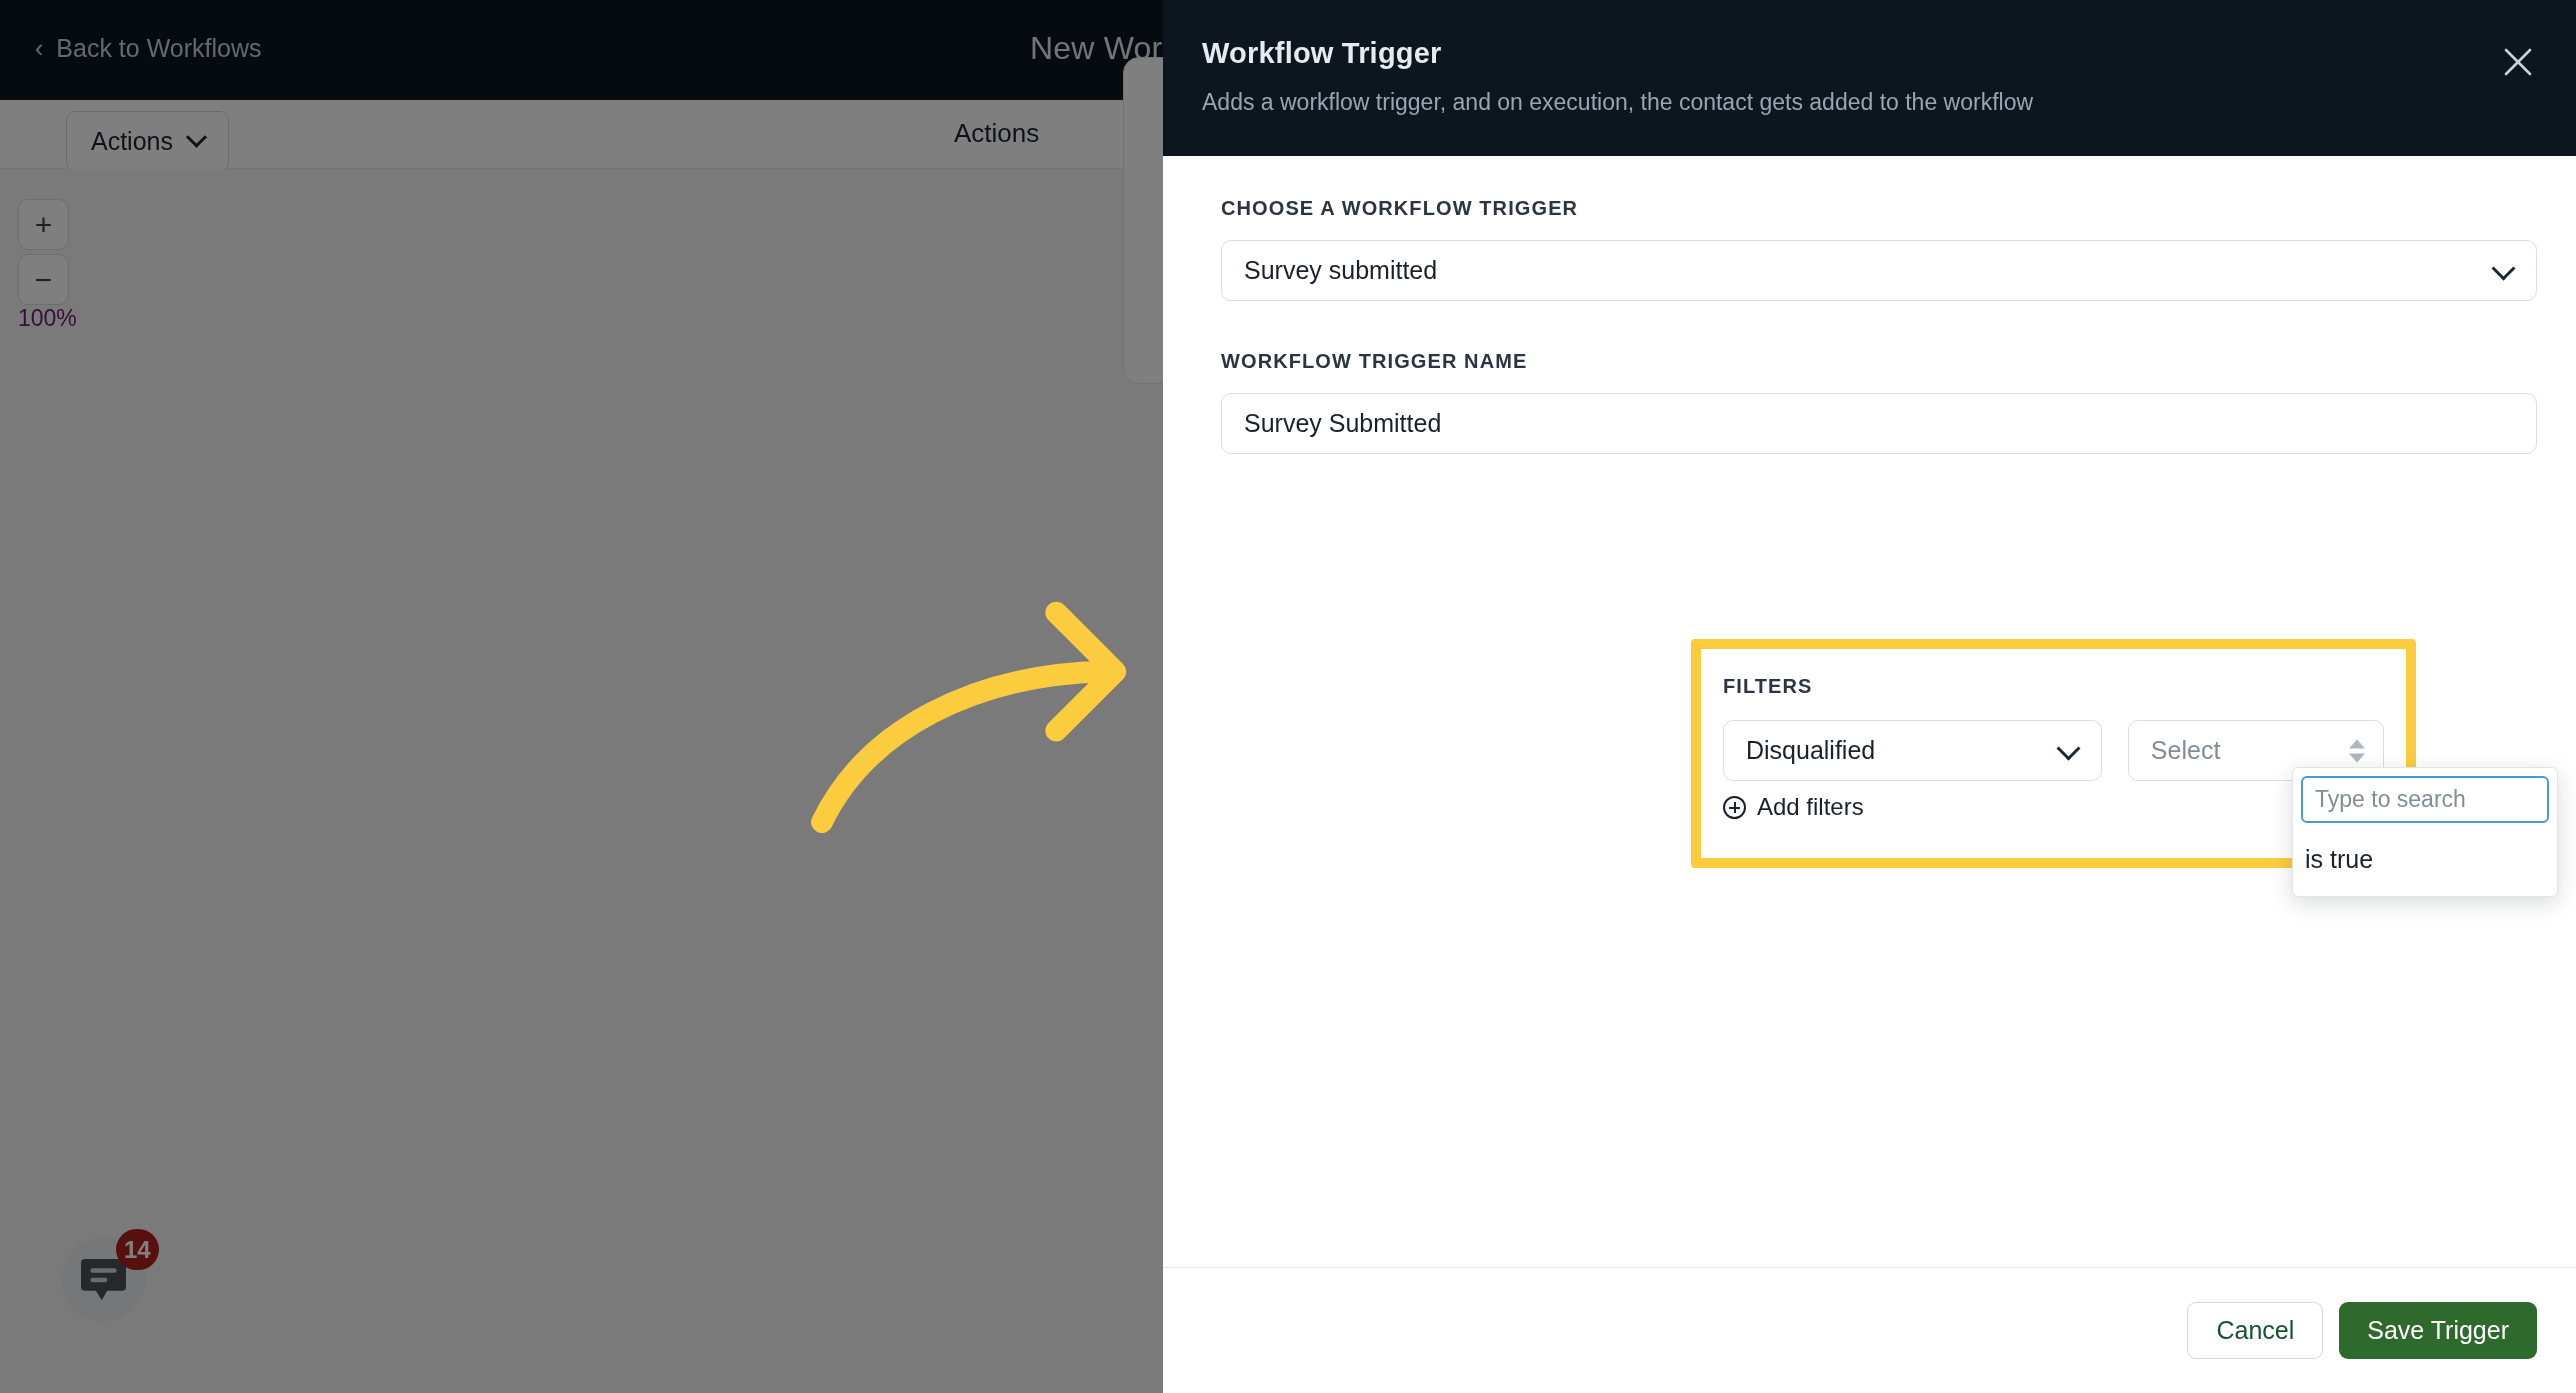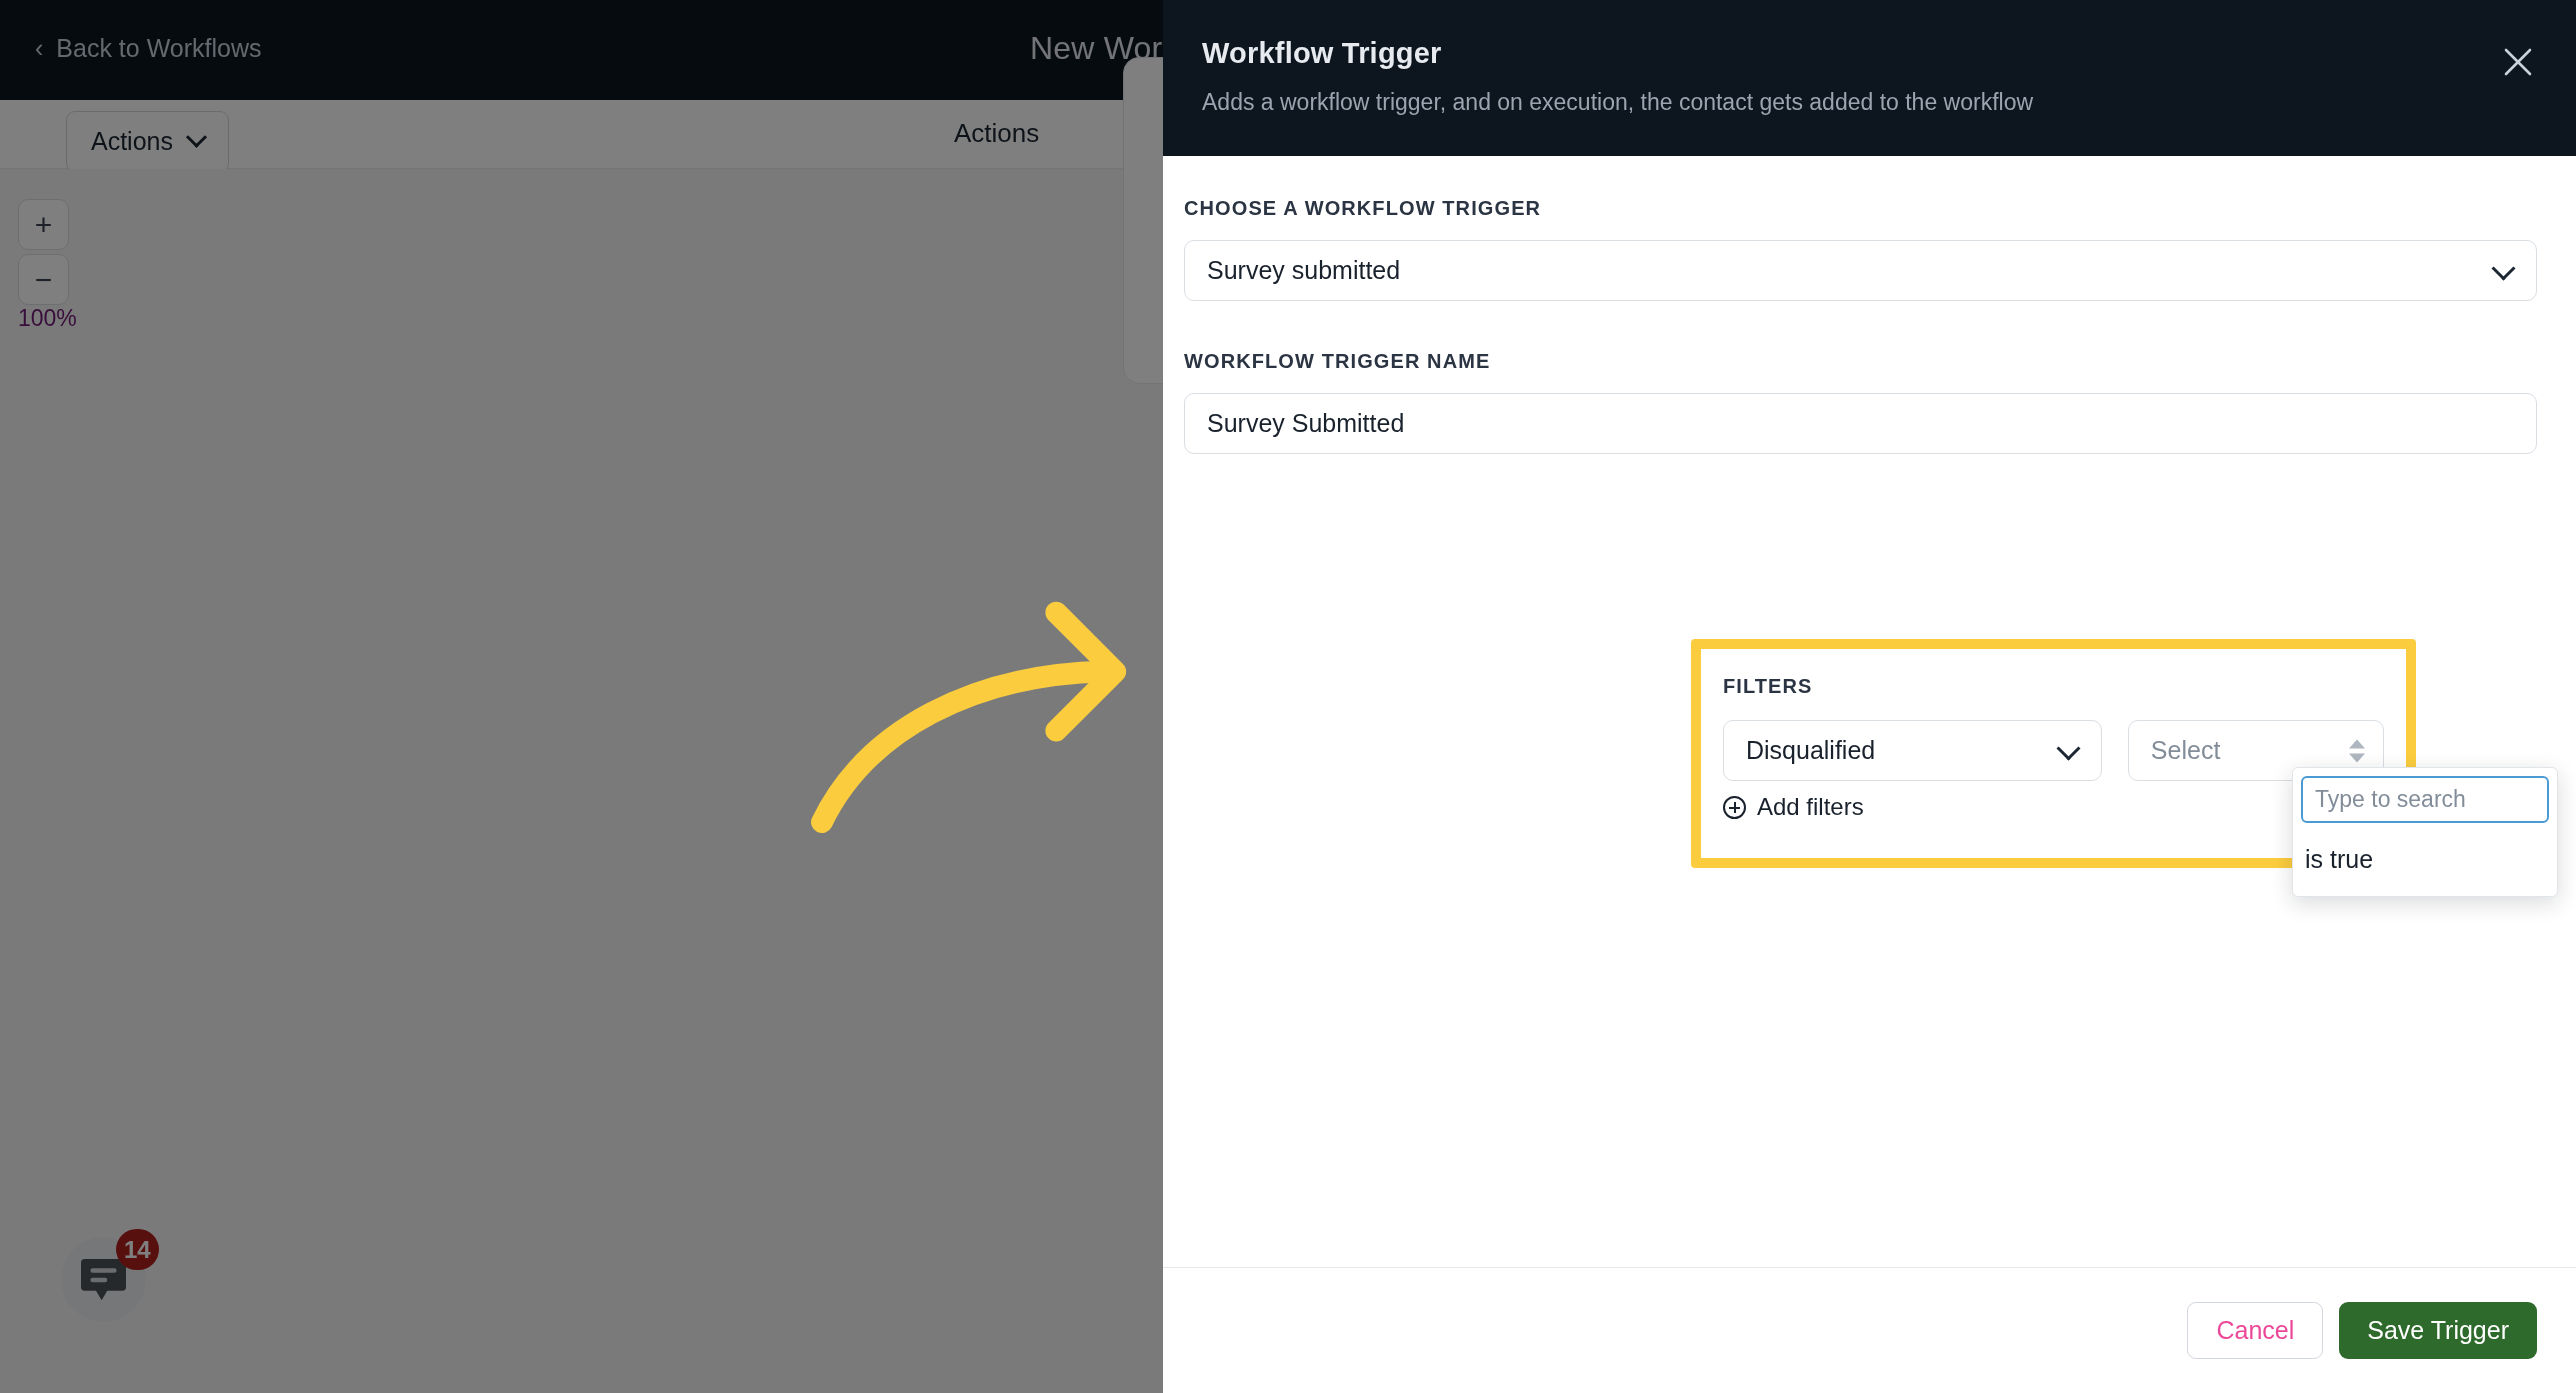--- a/index.html
+++ b/index.html
@@ -117,21 +117,21 @@
     color: #9aa5b1; font-size: 23px;
   }
   .drawer-close {
     position: absolute; right: 39px; top: 42px;
     width: 39px; height: 39px; cursor: pointer;
     display: flex; align-items: center; justify-content: center;
   }
   .drawer-close svg { display: block; }
 
   .drawer-body {
-    flex: 1 1 auto; position: relative; padding: 41px 39px 0 21px;
+    flex: 1 1 auto; position: relative; padding: 41px 39px 0 58px;
     background: #ffffff; overflow: visible;
   }
 
   .field-label {
     font-size: 20px; font-weight: bold; letter-spacing: 1.1px;
     color: #2b3442; text-transform: uppercase; margin-bottom: 20px;
   }
   .control {
     width: 100%; height: 61px; border: 1.5px solid #d9dee3; border-radius: 10px;
     background: #fff; display: flex; align-items: center;
@@ -212,21 +212,21 @@
 
   .drawer-foot {
     flex: 0 0 126px; border-top: 1.5px solid #e4e8ed;
     display: flex; align-items: center; justify-content: flex-end;
     gap: 16px; padding-right: 39px; background: #fff;
   }
   .btn {
     height: 57px; border-radius: 9px; font-size: 25px; cursor: pointer;
     display: flex; align-items: center; justify-content: center; padding: 0 28px;
   }
-  .btn-cancel { border: 1.5px solid #d3d8de; background: #fff; color: #ec4899; }
+  .btn-cancel { border: 1.5px solid #d3d8de; background: #fff; color: #14532d; }
   .btn-save { background: #2d6a2b; color: #ffffff; border: none; }
 
   
   .arrow-anno {
     position: absolute; left: 808px; top: 581px;
     width: 335px; height: 256px; pointer-events: none;
   }
 </style>
 </head>
 <body>

